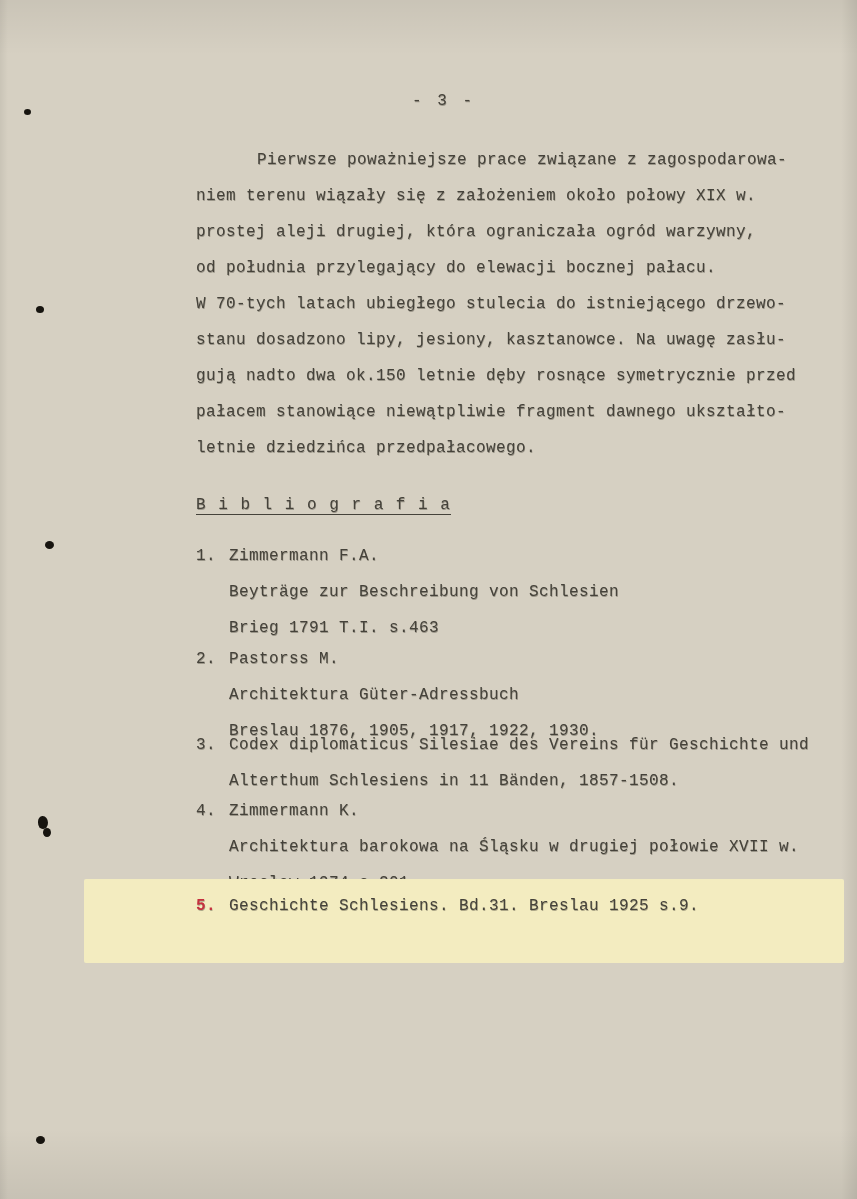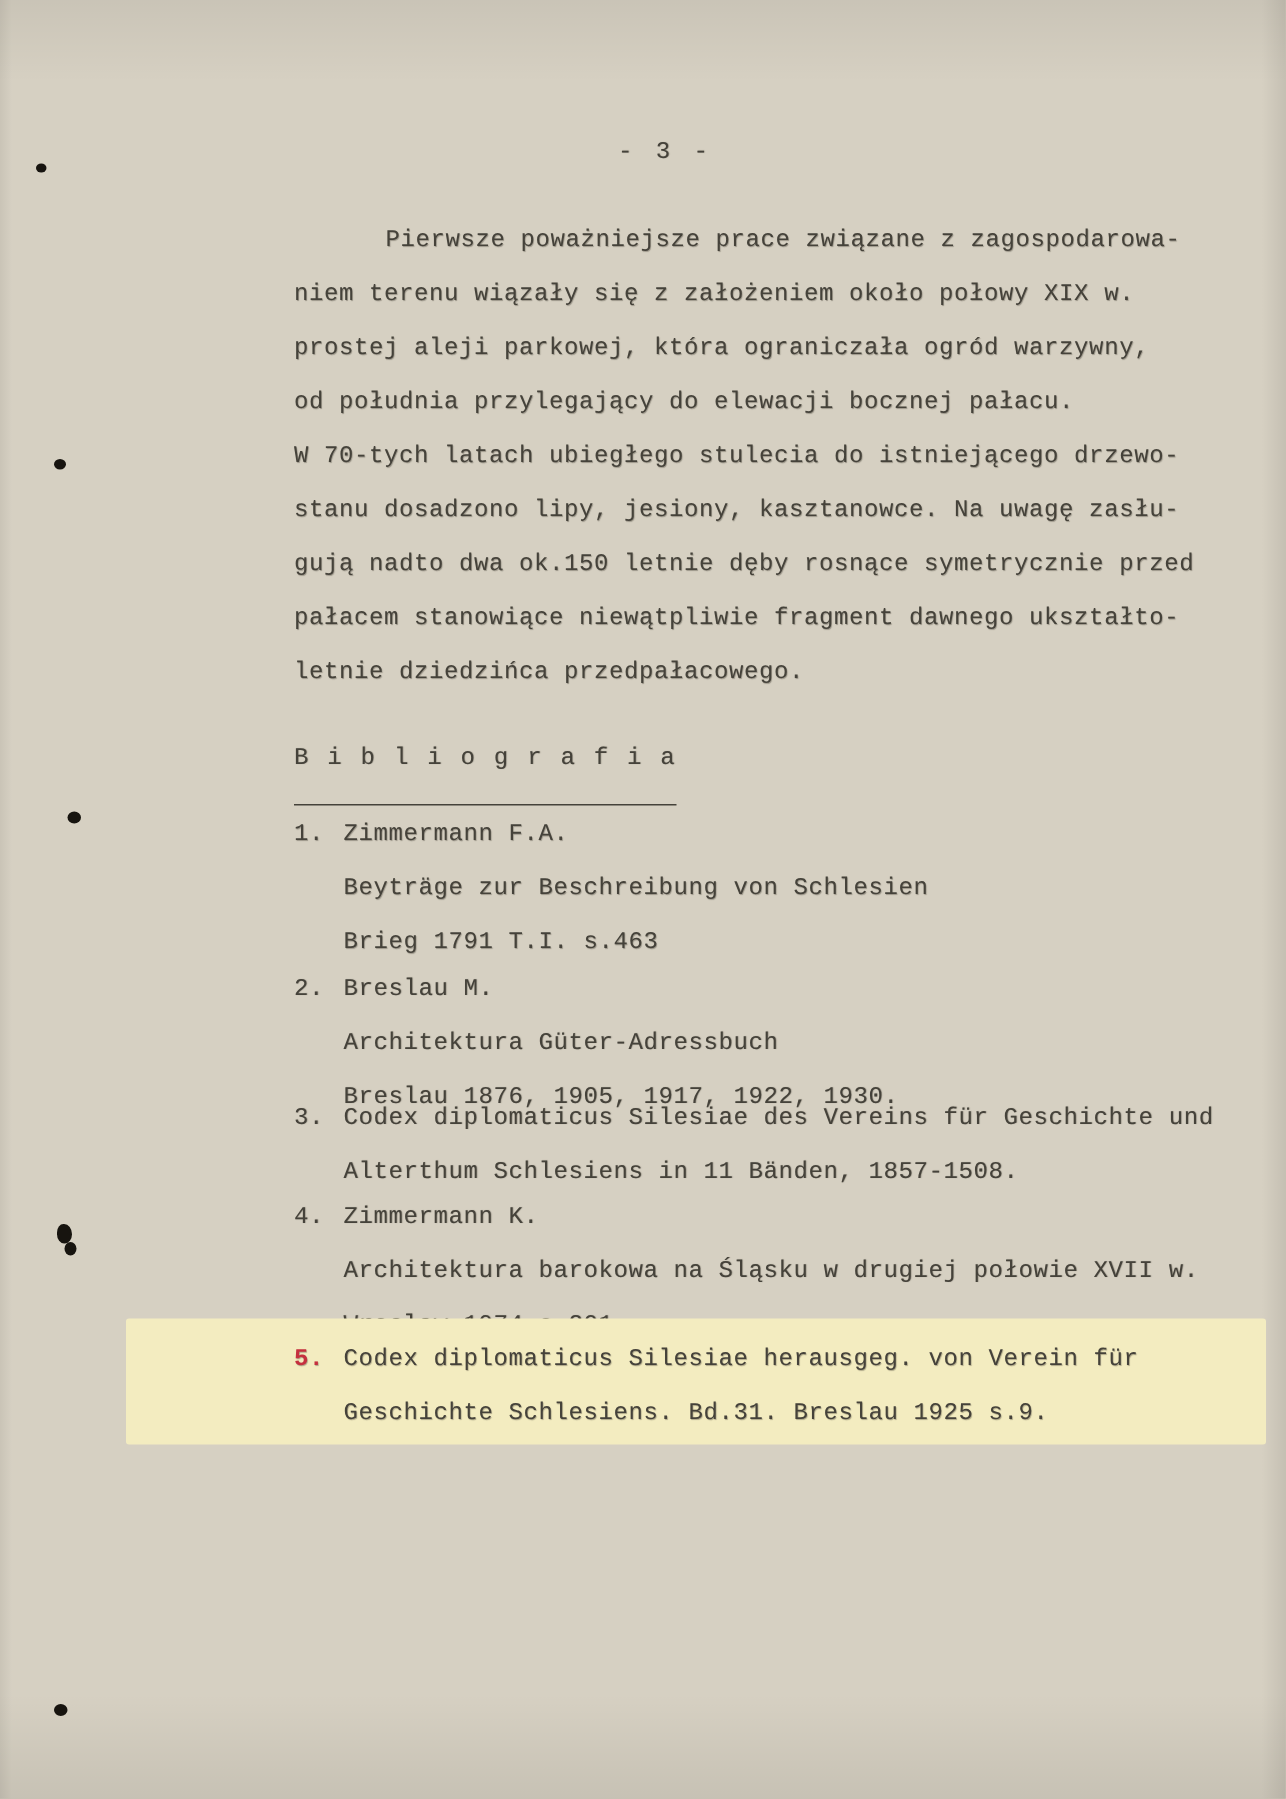--- a/index.html
+++ b/index.html
@@ -23,21 +23,21 @@
   .typewriter { text-shadow: 0.5px 0.5px 0.6px rgba(60,55,45,0.38); }
   .pageno {
     position:absolute; top:92px; left:412px; letter-spacing:3px;
   }
   .paragraph {
     position:absolute; top:142px; left:196px; line-height:36px; white-space:nowrap;font-family:Liberation Mono, monospace;
   }
   .paragraph .line.indent { padding-left:61px; }
   .biblio-heading {
     position:absolute; top:496px; left:196px; letter-spacing:1.5px;
-    border-bottom:1.5px solid var(--ink, #45423a); padding-bottom:22px;
+    border-bottom:1.5px solid var(--ink, #45423a); padding-bottom:0;
   }
   .entry {
     position:absolute; left:196px; display:flex; line-height:36px; white-space:nowrap;
   }
   .entry .num { flex:0 0 33px; width:33px; }
   .entry-0 { top:538px; }
   .entry-1 { top:641px; }
   .entry-2 { top:727px; }
   .entry-3 { top:793px; }
   .entry-4 { top:888px; }
@@ -55,21 +55,21 @@
 </head>
 <body>
 
 <div class="page typewriter">
 
   <div class="pageno">- 3 -</div>
 
   <div class="paragraph" id="paragraph">
       <div class="line indent">Pierwsze poważniejsze prace związane z zagospodarowa-</div>
       <div class="line">niem terenu wiązały się z założeniem około połowy XIX w.</div>
-      <div class="line">prostej aleji parkowej, która ograniczała ogród warzywny,</div>
+      <div class="line">prostej aleji drugiej, która ograniczała ogród warzywny,</div>
       <div class="line">od południa przylegający do elewacji bocznej pałacu.</div>
       <div class="line">W 70-tych latach ubiegłego stulecia do istniejącego drzewo-</div>
       <div class="line">stanu dosadzono lipy, jesiony, kasztanowce. Na uwagę zasłu-</div>
       <div class="line">gują nadto dwa ok.150 letnie dęby rosnące symetrycznie przed</div>
       <div class="line">pałacem stanowiące niewątpliwie fragment dawnego ukształto-</div>
       <div class="line">letnie dziedzińca przedpałacowego.</div>
     </div>
 
   <div class="biblio-heading">B i b l i o g r a f i a</div>
 
@@ -78,21 +78,21 @@
         <span class="num">1.</span>
         <div class="entry-lines">
           <div class="entry-line">Zimmermann F.A.</div>
           <div class="entry-line">Beyträge zur Beschreibung von Schlesien</div>
           <div class="entry-line">Brieg 1791 T.I. s.463</div>
         </div>
       </div>
       <div class="entry entry-1">
         <span class="num">2.</span>
         <div class="entry-lines">
-          <div class="entry-line">Breslau M.</div>
+          <div class="entry-line">Pastorss M.</div>
           <div class="entry-line">Architektura Güter-Adressbuch</div>
           <div class="entry-line">Breslau 1876, 1905, 1917, 1922, 1930.</div>
         </div>
       </div>
       <div class="entry entry-2">
         <span class="num">3.</span>
         <div class="entry-lines">
           <div class="entry-line">Codex diplomaticus Silesiae des Vereins für Geschichte und</div>
           <div class="entry-line">Alterthum Schlesiens in 11 Bänden, 1857-1508.</div>
         </div>
@@ -101,21 +101,20 @@
         <span class="num">4.</span>
         <div class="entry-lines">
           <div class="entry-line">Zimmermann K.</div>
           <div class="entry-line">Architektura barokowa na Śląsku w drugiej połowie XVII w.</div>
           <div class="entry-line">Wrocław 1974 s.201.</div>
         </div>
       </div>
       <div class="entry entry-4 highlighted">
         <span class="num red">5.</span>
         <div class="entry-lines">
-          <div class="entry-line">Codex diplomaticus Silesiae herausgeg. von Verein für</div>
           <div class="entry-line">Geschichte Schlesiens. Bd.31. Breslau 1925 s.9.</div>
         </div>
       </div>
     </div>
 
   <div class="speck" style="left:24px; top:109px; width:7px; height:6px;"></div>
   <div class="speck" style="left:36px; top:306px; width:8px; height:7px;"></div>
   <div class="speck" style="left:45px; top:541px; width:9px; height:8px;"></div>
   <div class="speck" style="left:38px; top:816px; width:10px; height:13px; border-radius:45% 55% 50% 50%;"></div>
   <div class="speck" style="left:43px; top:828px; width:8px; height:9px;"></div>

